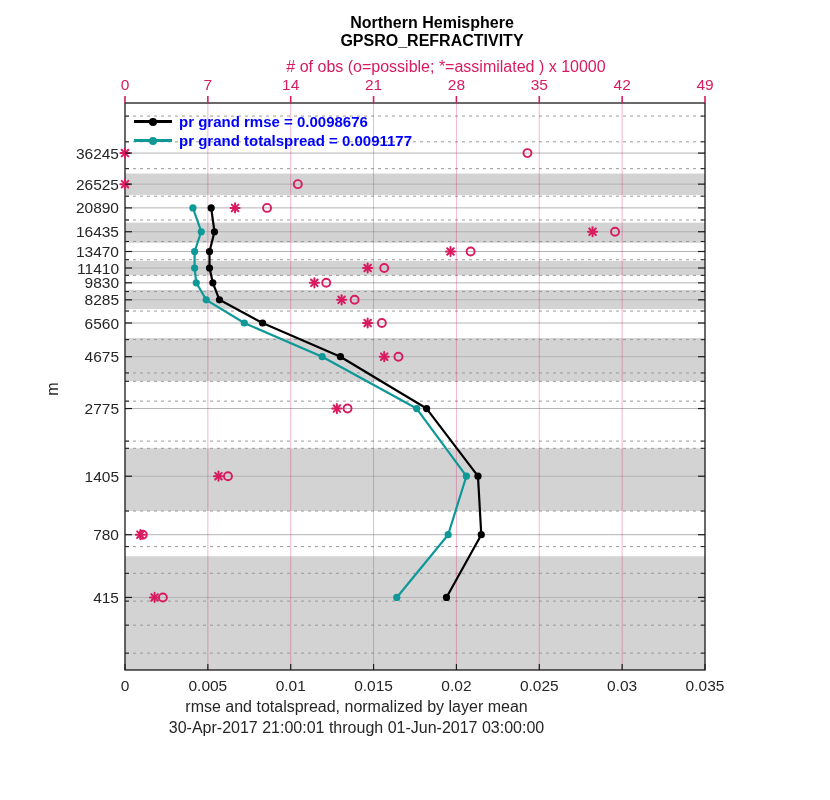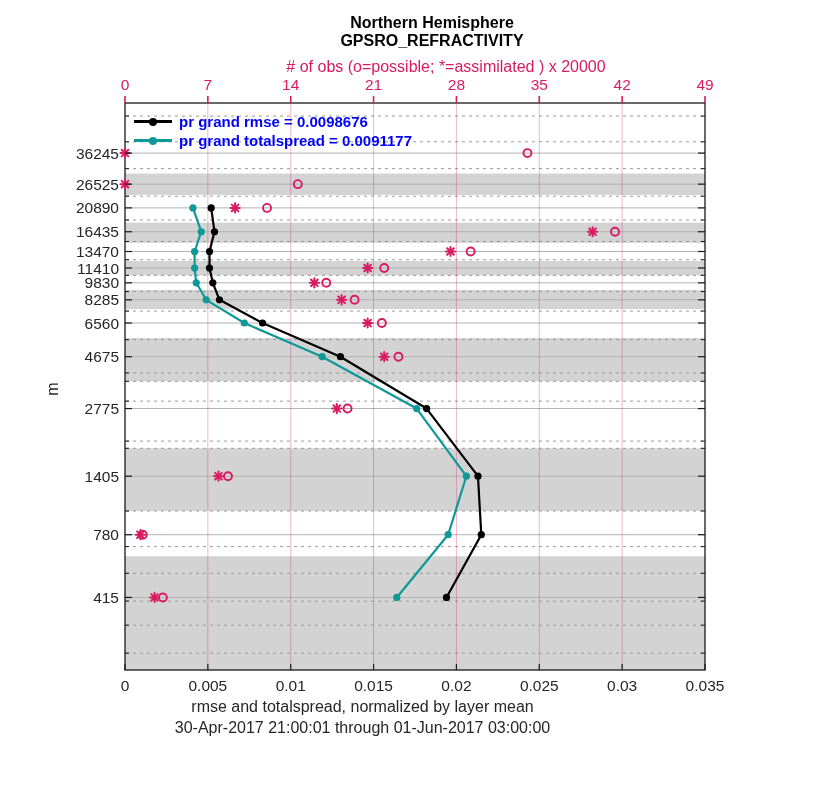--- a/index.html
+++ b/index.html
@@ -13,21 +13,21 @@
   .top-label{position:absolute;top:58px;left:446px;transform:translateX(-50%);
        white-space:nowrap;font-size:16px;color:#d81b60;}
   .legend{position:absolute;left:134px;top:112px;z-index:5;font-weight:bold;}
   .legend-row{display:flex;align-items:center;height:19px;}
   .legend-line{width:38px;height:9px;position:relative;margin-right:7px;flex:0 0 38px;}
   .legend-line::before{content:"";position:absolute;left:0;right:0;top:3px;height:2.5px;background:currentColor;}
   .legend-line::after{content:"";position:absolute;left:15px;top:0.5px;width:8px;height:8px;border-radius:50%;background:currentColor;}
   .legend-text{font-size:15px;color:#0000ff;white-space:nowrap;}
   .ylab{position:absolute;left:46px;top:380px;transform:rotate(-90deg);
        font-size:16px;color:#262626;}
-  .xlab1,.xlab2{position:absolute;left:6px;width:713px;text-align:center;
+  .xlab1,.xlab2{position:absolute;left:0;width:713px;text-align:center;
        font-size:16px;color:#262626;white-space:nowrap;}
   .xlab1{top:698px;}
   .xlab2{top:719px;}
   .footer{position:absolute;top:770px;left:0;width:830px;text-align:center;
        font-size:8px;color:#222;white-space:nowrap;}
 </style>
 </head>
 <body>
 
 <div class="fig">
@@ -344,21 +344,21 @@
         <text x="119" y="362.1999680362468" text-anchor="end" fill="#262626">4675</text>
         <text x="119" y="414.0488881040273" text-anchor="end" fill="#262626">2775</text>
         <text x="119" y="481.7071174801844" text-anchor="end" fill="#262626">1405</text>
         <text x="119" y="540.2084265473502" text-anchor="end" fill="#262626">780</text>
         <text x="119" y="602.9362274548319" text-anchor="end" fill="#262626">415</text>
       </g>
     </svg>
 
   <div class="title1">Northern Hemisphere</div>
   <div class="title2">GPSRO_REFRACTIVITY</div>
-  <div class="top-label"># of obs (o=possible; *=assimilated ) x 20000</div>
+  <div class="top-label"># of obs (o=possible; *=assimilated ) x 10000</div>
 
   <div class="legend">
     <div class="legend-row">
       <span class="legend-line" id="sw0" style="color: rgb(0, 0, 0);"></span>
       <span class="legend-text">pr grand rmse = 0.0098676</span>
     </div>
     <div class="legend-row">
       <span class="legend-line" id="sw1" style="color: rgb(14, 152, 152);"></span>
       <span class="legend-text">pr grand totalspread = 0.0091177</span>
     </div>

